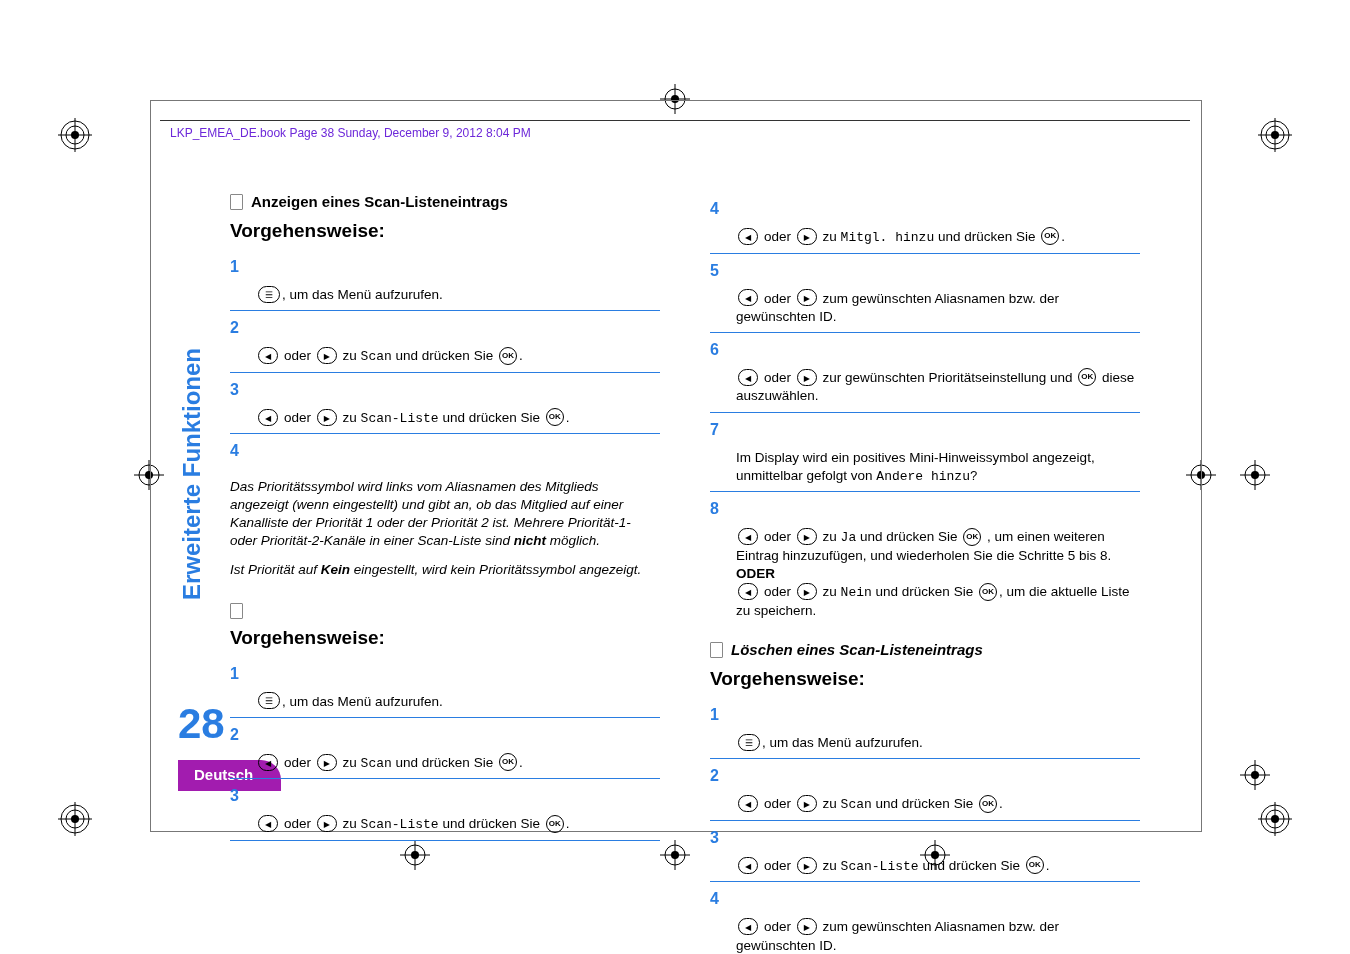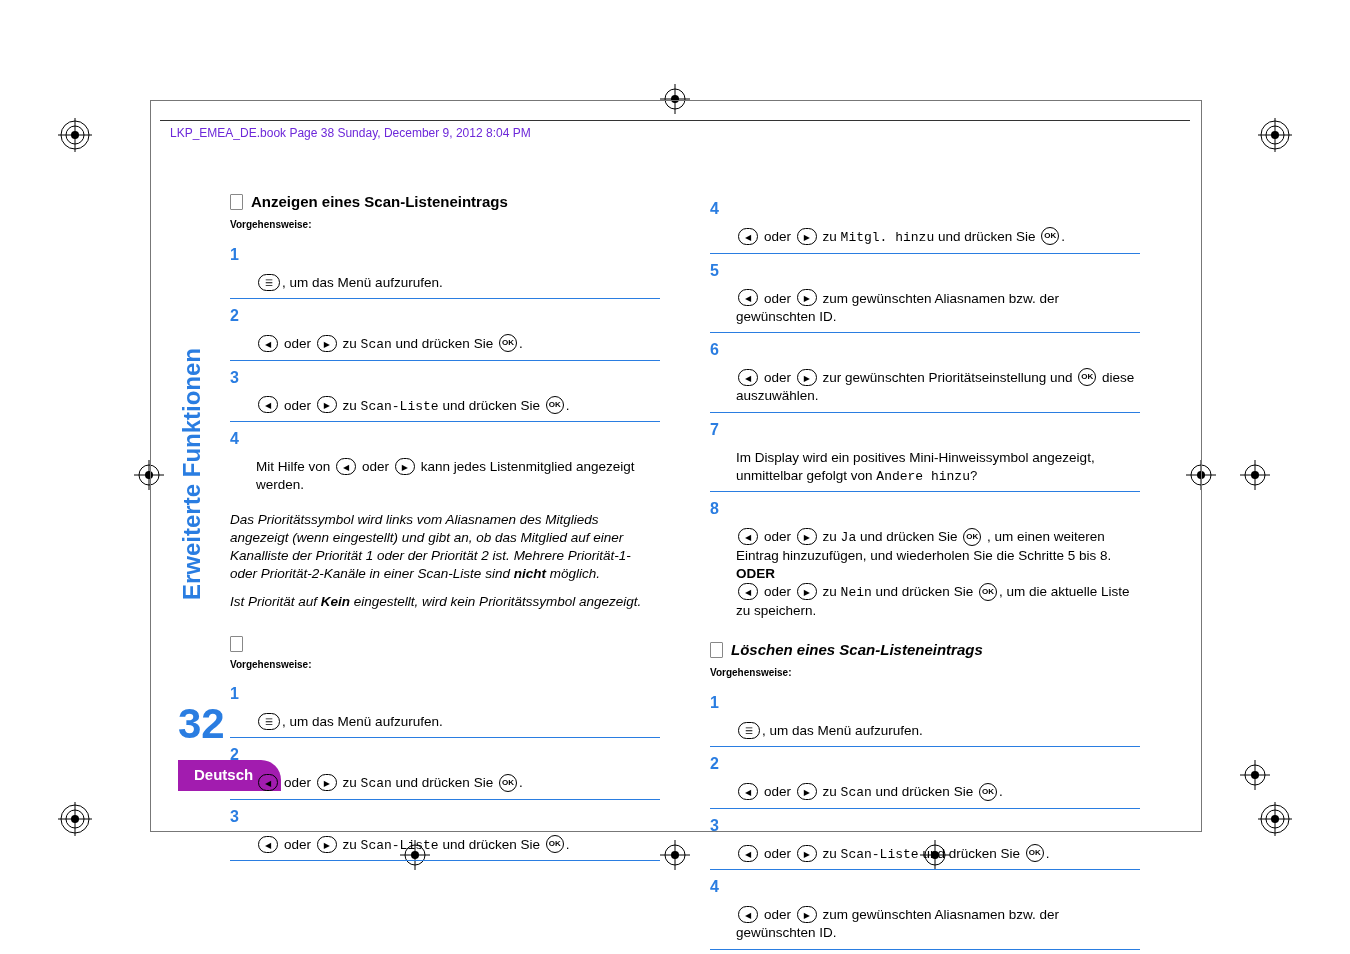--- a/index.html
+++ b/index.html
@@ -52,21 +52,21 @@
     font-weight: bold;
     font-size: 15px;
     margin: 0 0 6px 0;
     display: flex;
     align-items: center;
     gap: 8px;
   }
   .heading.italic { font-style: italic; }
   .subhead {
     font-weight: bold;
-    font-size: 10px;
+    font-size: 19px;
     margin: 4px 0 6px 0;
   }
   .step {
     display: flex;
     align-items: flex-start;
     gap: 12px;
     padding: 6px 0;
     border-bottom: 1px solid #2a7de1;
   }
   .step:last-of-type { }
@@ -227,21 +227,21 @@
     <line x1="0" y1="15" x2="30" y2="15" stroke="#000"></line>
     <line x1="15" y1="0" x2="15" y2="30" stroke="#000"></line>
     <circle cx="15" cy="15" r="4" fill="#000"></circle>
   </svg>
 
 <div class="frame-outer"></div>
 <div class="header-line"></div>
 <div class="header-text">LKP_EMEA_DE.book  Page 38  Sunday, December 9, 2012  8:04 PM</div>
 
 <div class="sidebar-text">Erweiterte Funktionen</div>
-<div class="page-num">32</div>
+<div class="page-num">28</div>
 <div class="footer-tab">Deutsch</div>
 
 <div class="content">
 
   <div class="col">
     <div class="heading">
       <span class="page-icon"></span>
       <span>Anzeigen eines Scan-Listeneintrags</span>
     </div>
     <div class="subhead">Vorgehensweise:</div>
@@ -253,21 +253,20 @@
     <div class="step">
       <div class="num">2</div>
       <div class="step-body"><span class="btn left"></span><span> oder </span><span class="btn right"></span><span> zu </span><span class="mono">Scan</span><span> und drücken Sie </span><span class="btn ok"></span><span>.</span></div>
     </div>
     <div class="step">
       <div class="num">3</div>
       <div class="step-body"><span class="btn left"></span><span> oder </span><span class="btn right"></span><span> zu </span><span class="mono">Scan-Liste</span><span> und drücken Sie </span><span class="btn ok"></span><span>.</span></div>
     </div>
     <div class="step noborder">
       <div class="num">4</div>
-      <div class="step-body"><span>Mit Hilfe von </span><span class="btn left"></span><span> oder </span><span class="btn right"></span><span> kann jedes Listenmitglied angezeigt werden.</span></div>
     </div>
 
     <div class="note"><span>Das Prioritätssymbol wird links vom Aliasnamen des Mitglieds angezeigt (wenn eingestellt) und gibt an, ob das Mitglied auf einer Kanalliste der Priorität 1 oder der Priorität 2 ist. Mehrere Priorität-1- oder Priorität-2-Kanäle in einer Scan-Liste sind </span><b>nicht</b><span> möglich.</span></div>
     <div class="note"><span>Ist Priorität auf </span><b>Kein</b><span> eingestellt, wird kein Prioritätssymbol angezeigt.</span></div>
 
     <div class="spacer"></div>
     <div class="heading italic">
       <span class="page-icon"></span>
     </div>
     <div class="subhead">Vorgehensweise:</div>

